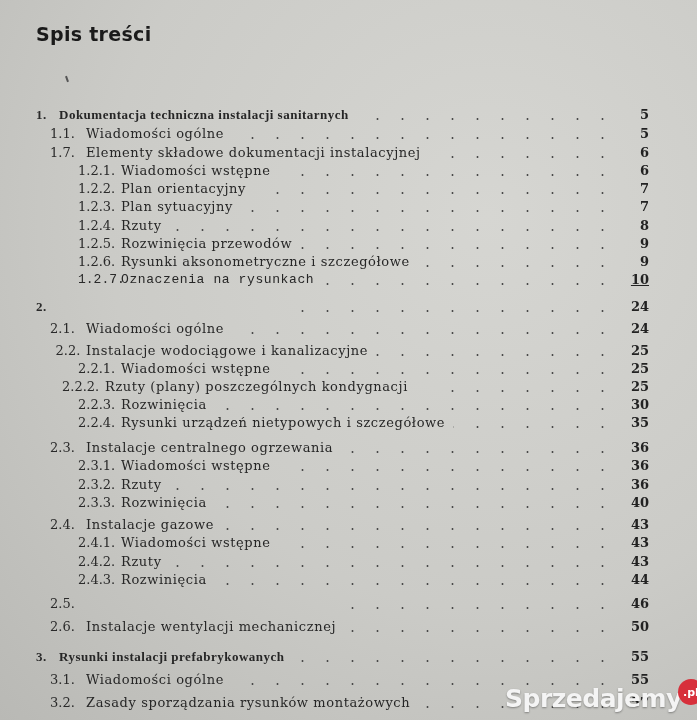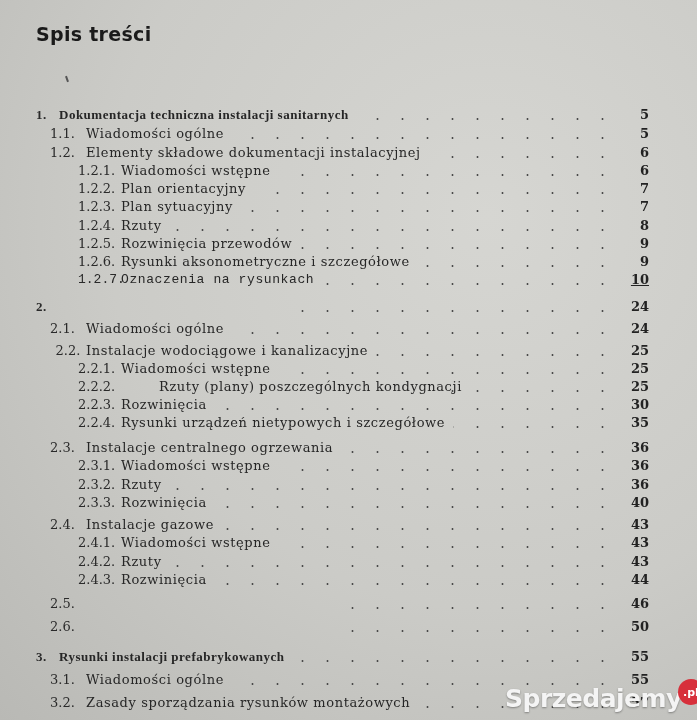--- a/index.html
+++ b/index.html
@@ -63,21 +63,21 @@
       </div>
       <div class="leader" style="top: 106px; left: 357px; width: 258px;"></div>
       <div class="pg" style="top: 95px;">5</div>
       <div class="row lvl1" style="top: 114px; left: 50px;">
         <span class="num">1.1.</span>
         <span class="lbl">Wiadomości ogólne</span>
       </div>
       <div class="leader" style="top: 125px; left: 232px; width: 383px;"></div>
       <div class="pg" style="top: 114px;">5</div>
       <div class="row lvl1" style="top: 133px; left: 50px;">
-        <span class="num">1.2.</span>
+        <span class="num">1.7.</span>
         <span class="lbl">Elementy składowe dokumentacji instalacyjnej</span>
       </div>
       <div class="leader" style="top: 144px; left: 429px; width: 186px;"></div>
       <div class="pg" style="top: 133px;">6</div>
       <div class="row lvl2" style="top: 151px; left: 78px;">
         <span class="num">1.2.1.</span>
         <span class="lbl">Wiadomości wstępne</span>
       </div>
       <div class="leader" style="top: 162px; left: 279px; width: 336px;"></div>
       <div class="pg" style="top: 151px;">6</div>
@@ -133,21 +133,21 @@
         <span class="lbl">Instalacje wodociągowe i kanalizacyjne</span>
       </div>
       <div class="leader" style="top: 342px; left: 376px; width: 239px;"></div>
       <div class="pg" style="top: 331px;">25</div>
       <div class="row lvl2" style="top: 349px; left: 78px;">
         <span class="num">2.2.1.</span>
         <span class="lbl">Wiadomości wstępne</span>
       </div>
       <div class="leader" style="top: 360px; left: 279px; width: 336px;"></div>
       <div class="pg" style="top: 349px;">25</div>
-      <div class="row lvl2" style="top: 367px; left: 78px; gap: 38px;">
+      <div class="row lvl2" style="top: 367px; left: 62px;">
         <span class="num">2.2.2.</span>
         <span class="lbl">Rzuty (plany) poszczególnych kondygnacji</span>
       </div>
       <div class="leader" style="top: 378px; left: 432px; width: 183px;"></div>
       <div class="pg" style="top: 367px;">25</div>
       <div class="row lvl2" style="top: 385px; left: 78px;">
         <span class="num">2.2.3.</span>
         <span class="lbl">Rozwinięcia</span>
       </div>
       <div class="leader" style="top: 396px; left: 215px; width: 400px;"></div>
@@ -206,20 +206,21 @@
       </div>
       <div class="leader" style="top: 571px; left: 215px; width: 400px;"></div>
       <div class="pg" style="top: 560px;">44</div>
       <div class="row lvl1" style="top: 584px; left: 50px;">
         <span class="num">2.5.</span>
       </div>
       <div class="leader" style="top: 595px; left: 335px; width: 280px;"></div>
       <div class="pg" style="top: 584px;">46</div>
       <div class="row lvl1" style="top: 607px; left: 50px;">
         <span class="num">2.6.</span>
+        <span class="lbl">Instalacje wentylacji mechanicznej</span>
       </div>
       <div class="leader" style="top: 618px; left: 344px; width: 271px;"></div>
       <div class="pg" style="top: 607px;">50</div>
       <div class="row lvl0" style="top: 637px; left: 36px;">
         <span class="num">3.</span>
         <span class="lbl">Rysunki instalacji prefabrykowanych</span>
       </div>
       <div class="leader" style="top: 648px; left: 293px; width: 322px;"></div>
       <div class="pg" style="top: 637px;">55</div>
       <div class="row lvl1" style="top: 660px; left: 50px;">

